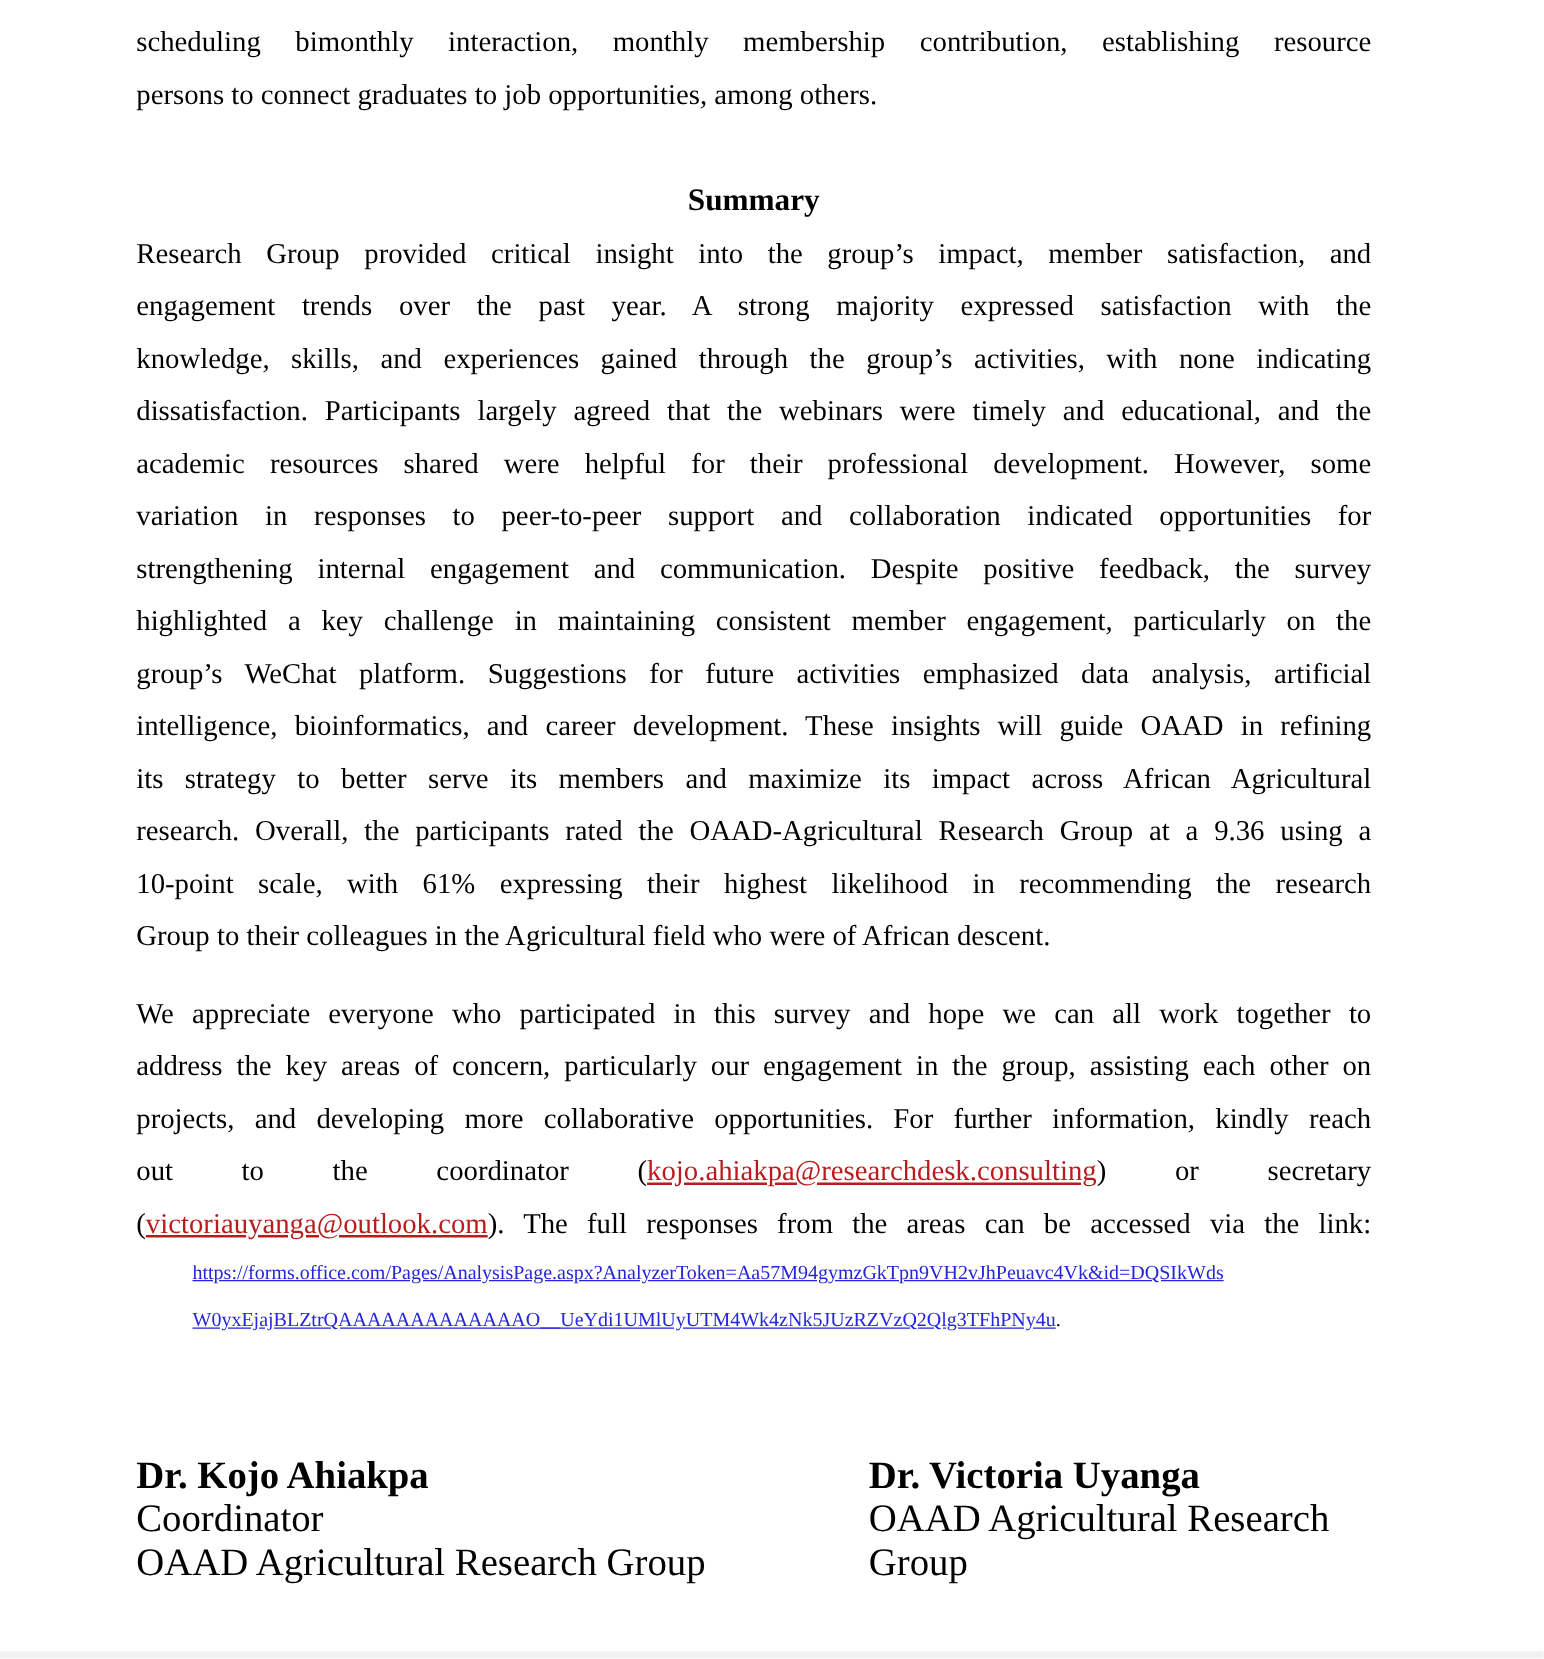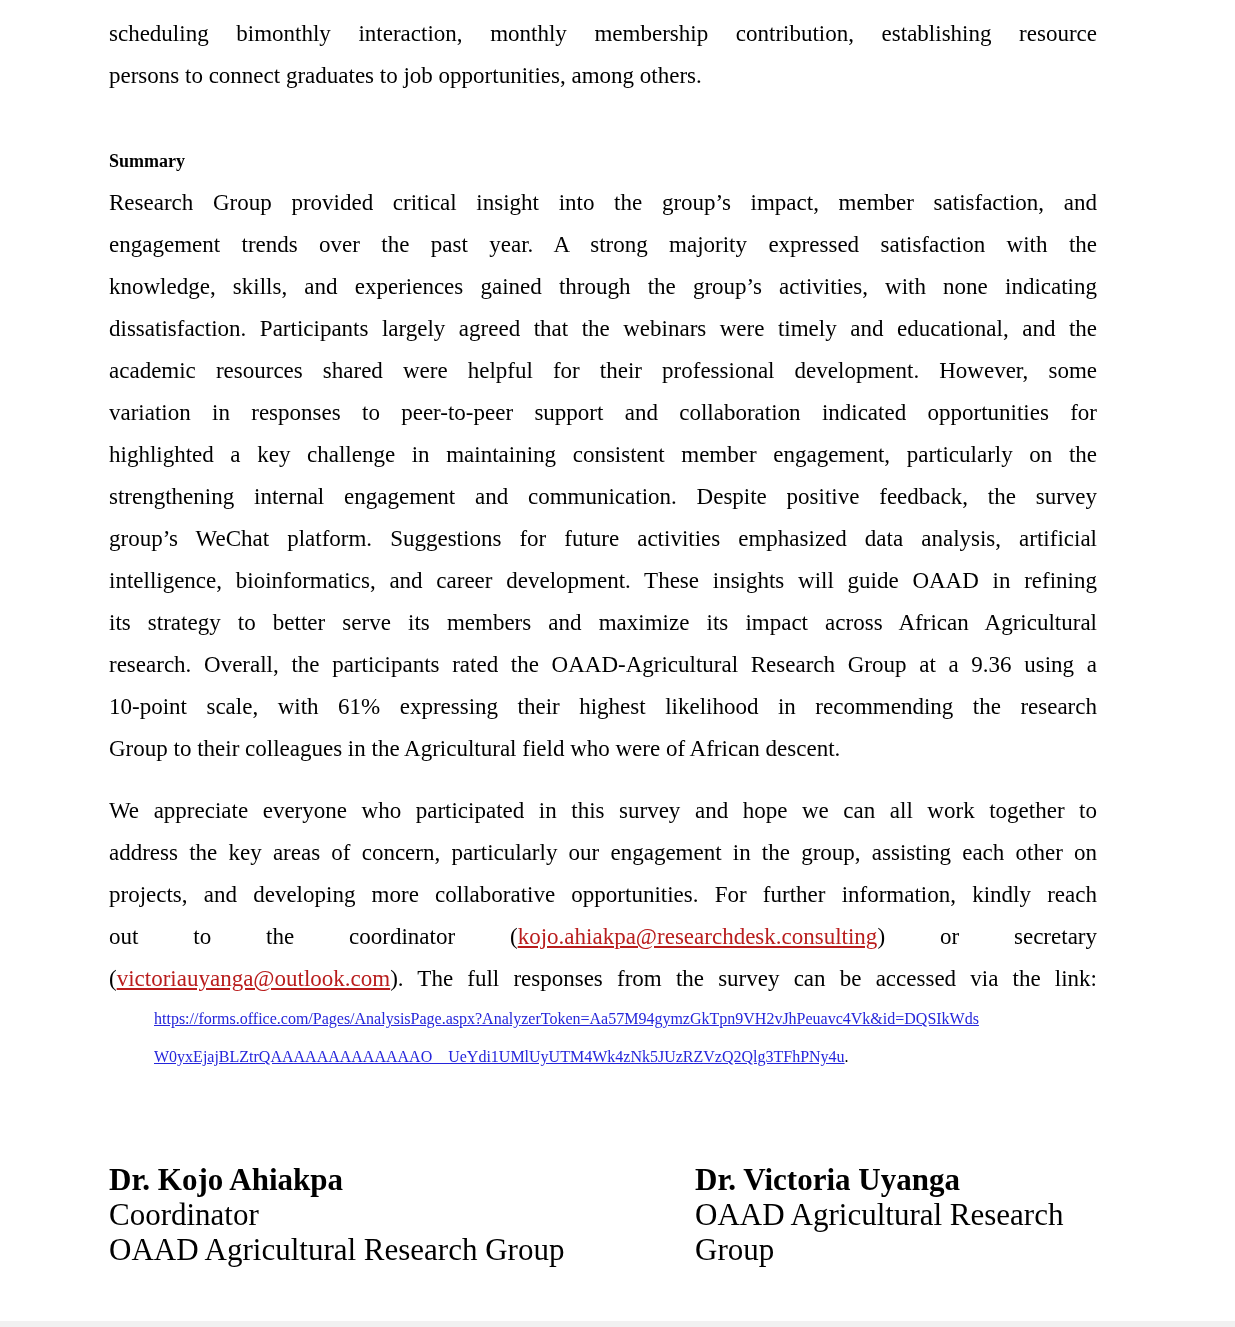--- a/index.html
+++ b/index.html
@@ -15,22 +15,23 @@
   .para{font-size:23px;line-height:42px;}
   .line{
     text-align:justify;
     text-align-last:justify;
     -moz-text-align-last:justify;
     white-space:nowrap;
   }
   .line.last{text-align-last:left;-moz-text-align-last:left;}
   .heading{
     font-weight:bold;
-    font-size:18px;line-height:42px;
+    font-size:25px;line-height:42px;
     margin-top:43px;
+    text-align:center;
   }
   .closing{margin-top:20px;}
   .url-block .line{font-size:16px;line-height:38px;margin-left:45px;}
   a.email-link{color:#b91c1c;text-decoration:underline;cursor:pointer;}
   a.url-link{color:#2525DB;text-decoration:underline;cursor:pointer;}
   .sig-row{
     display:flex;
     margin-top:86px;
     font-size:31px;line-height:35px;
   }
@@ -55,36 +56,36 @@
 
     <div class="heading">Summary</div>
 
     <div class="para">
         <div class="line"><span>Research Group provided critical insight into the group’s impact, member satisfaction, and</span></div>
         <div class="line"><span>engagement trends over the past year. A strong majority expressed satisfaction with the</span></div>
         <div class="line"><span>knowledge, skills, and experiences gained through the group’s activities, with none indicating</span></div>
         <div class="line"><span>dissatisfaction. Participants largely agreed that the webinars were timely and educational, and the</span></div>
         <div class="line"><span>academic resources shared were helpful for their professional development. However, some</span></div>
         <div class="line"><span>variation in responses to peer-to-peer support and collaboration indicated opportunities for</span></div>
+        <div class="line"><span>strengthening internal engagement and communication. Despite positive feedback, the survey</span></div>
         <div class="line"><span>highlighted a key challenge in maintaining consistent member engagement, particularly on the</span></div>
-        <div class="line"><span>strengthening internal engagement and communication. Despite positive feedback, the survey</span></div>
         <div class="line"><span>group’s WeChat platform. Suggestions for future activities emphasized data analysis, artificial</span></div>
         <div class="line"><span>intelligence, bioinformatics, and career development. These insights will guide OAAD in refining</span></div>
         <div class="line"><span>its strategy to better serve its members and maximize its impact across African Agricultural</span></div>
         <div class="line"><span>research. Overall, the participants rated the OAAD-Agricultural Research Group at a 9.36 using a</span></div>
         <div class="line"><span>10-point scale, with 61% expressing their highest likelihood in recommending the research</span></div>
         <div class="line last"><span>Group to their colleagues in the Agricultural field who were of African descent.</span></div>
       </div>
 
     <div class="para closing">
         <div class="line"><span>We appreciate everyone who participated in this survey and hope we can all work together to</span></div>
         <div class="line"><span>address the key areas of concern, particularly our engagement in the group, assisting each other on</span></div>
         <div class="line"><span>projects, and developing more collaborative opportunities. For further information, kindly reach</span></div>
         <div class="line"><span>out to the coordinator (</span><a href="#" class="email-link">kojo.ahiakpa@researchdesk.consulting</a><span>) or secretary</span></div>
-        <div class="line"><span>(</span><a href="#" class="email-link">victoriauyanga@outlook.com</a><span>). The full responses from the survey can be accessed via the link:</span></div>
+        <div class="line"><span>(</span><a href="#" class="email-link">victoriauyanga@outlook.com</a><span>). The full responses from the areas can be accessed via the link:</span></div>
       </div>
 
     <div class="para url-block">
         <div class="line"><a href="#" class="url-link">https://forms.office.com/Pages/AnalysisPage.aspx?AnalyzerToken=Aa57M94gymzGkTpn9VH2vJhPeuavc4Vk&amp;id=DQSIkWds</a></div>
         <div class="line last"><a href="#" class="url-link">W0yxEjajBLZtrQAAAAAAAAAAAAAO__UeYdi1UMlUyUTM4Wk4zNk5JUzRZVzQ2Qlg3TFhPNy4u</a><span>.</span></div>
       </div>
 
     <div class="sig-row">
       <div class="sig-col left">
         <div class="sig-name">Dr. Kojo Ahiakpa</div>

